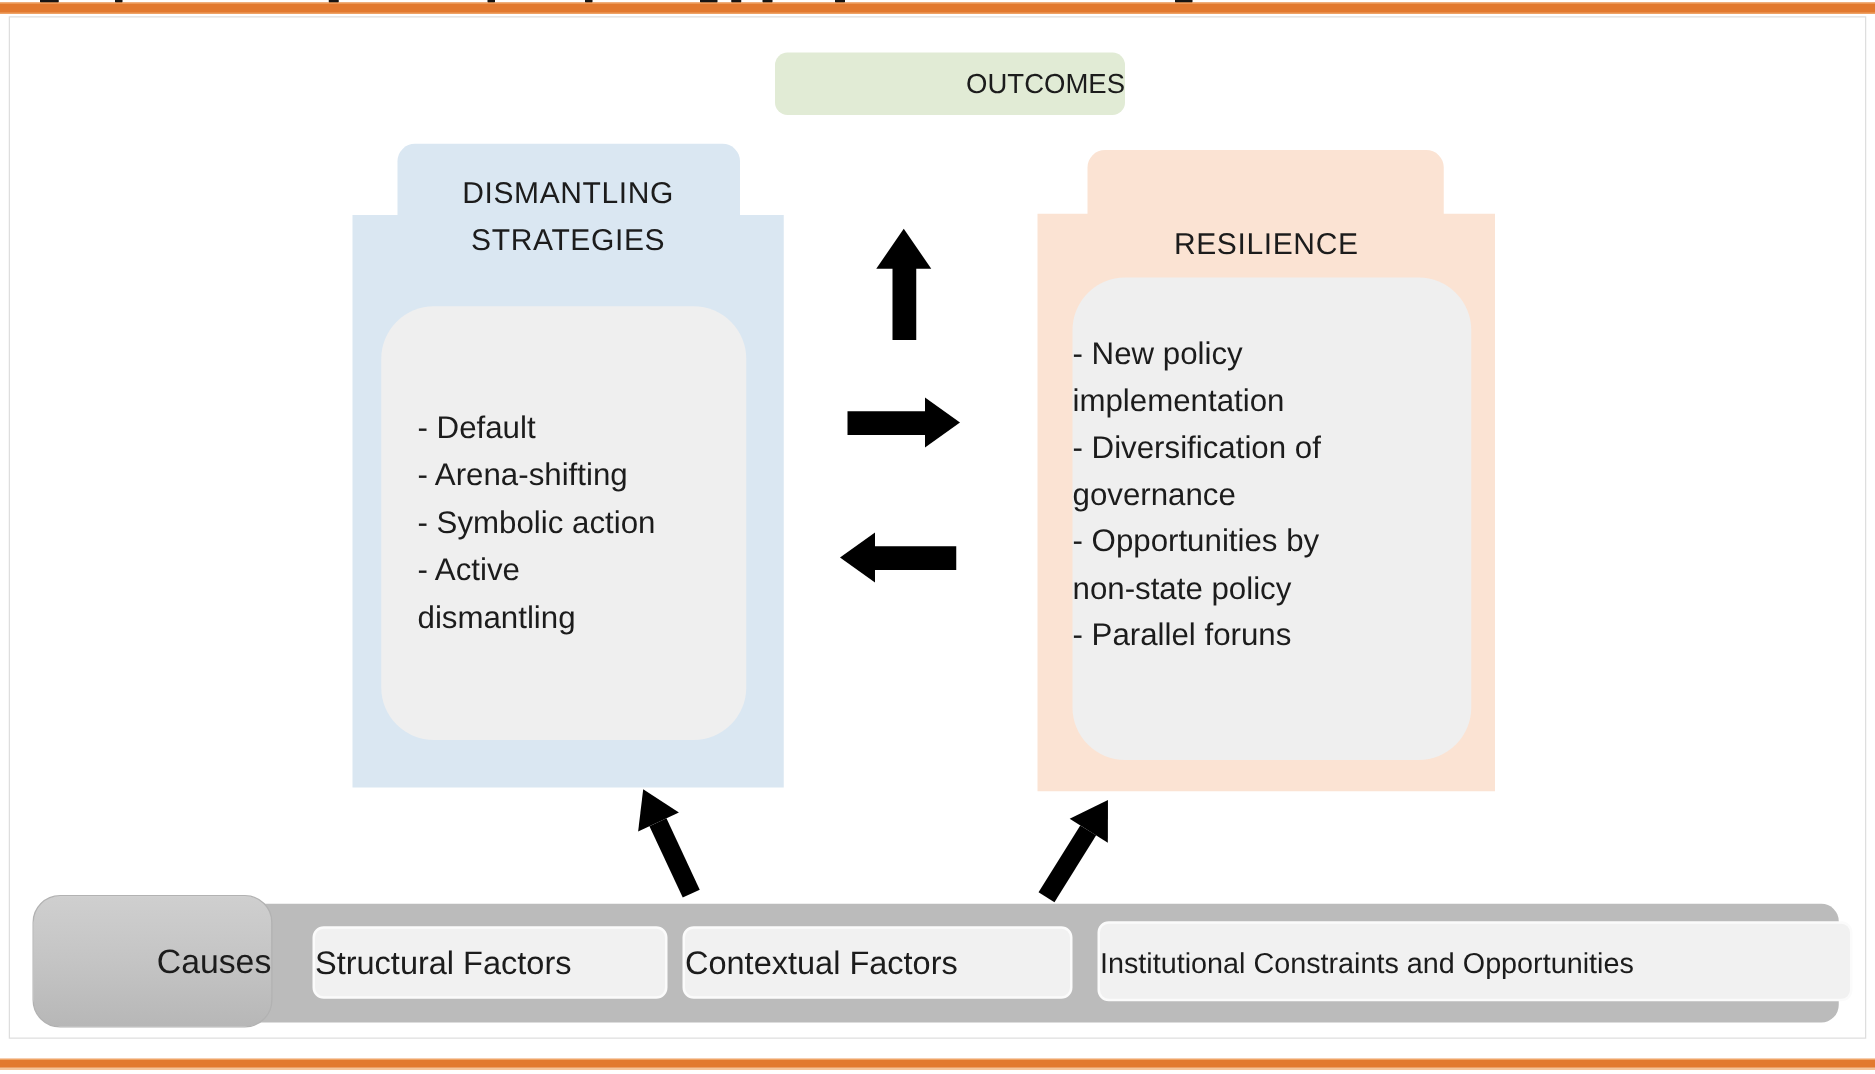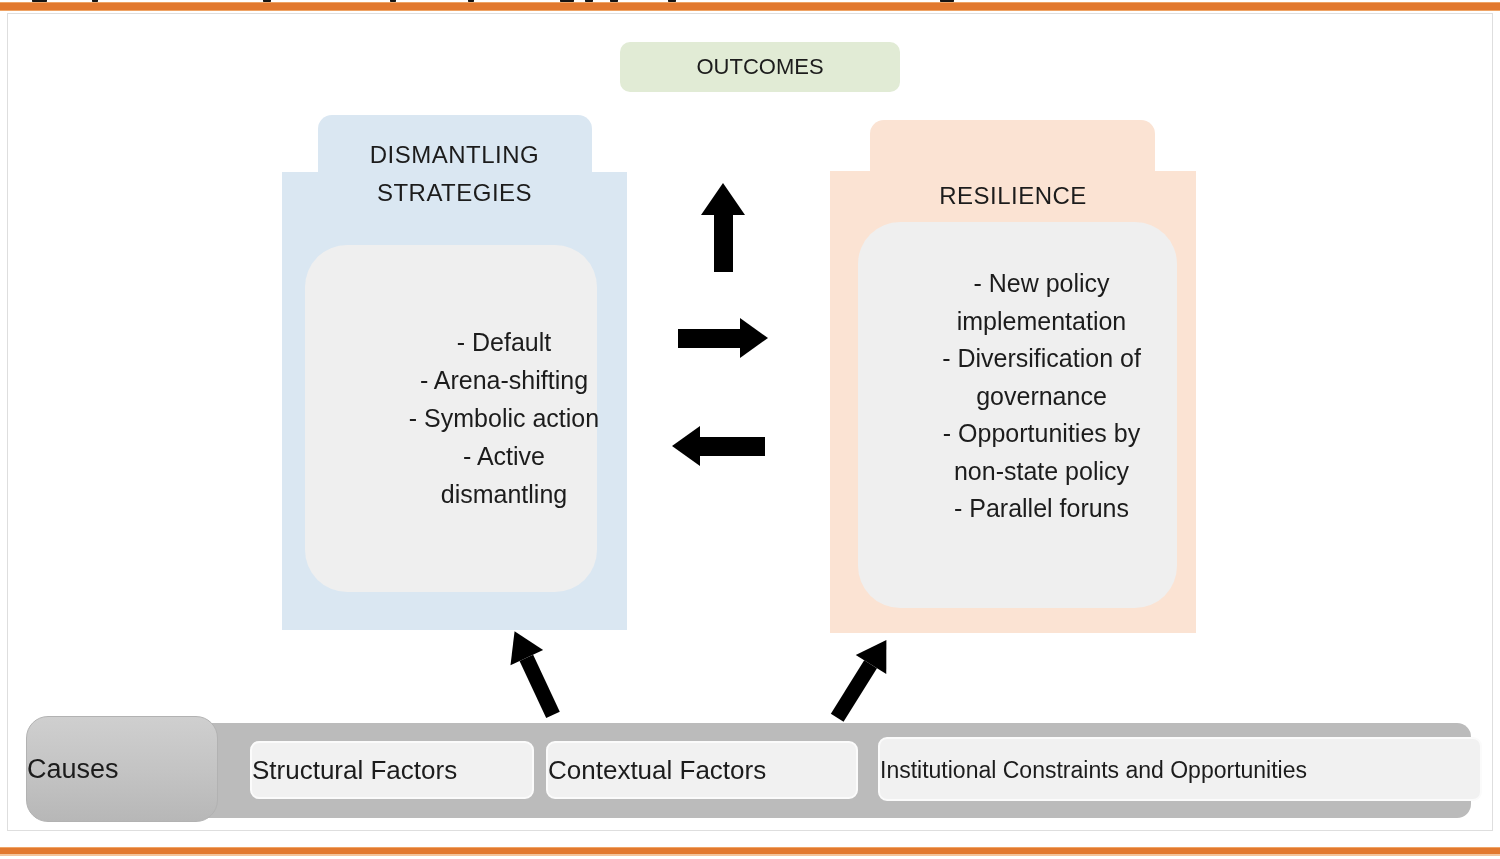--- a/index.html
+++ b/index.html
@@ -31,21 +31,21 @@
     left:7px; top:13px; width:1486px; height:818px;
     background:#ffffff;
     border:1px solid #dedede;
   }
 
   
   #outcomes-box {
     left:620px; top:42px; width:280px; height:50px;
     background:#e1ebd5;
     border-radius:10px;
-    text-align:center; line-height:50px;
+    text-align:right; line-height:50px;
     font-size:22px;
   }
 
   
   .tab {
     border-radius:14px 14px 0 0;
   }
   #dismantling-tab   { left:318px; top:115px; width:274px; height:60px; background:#dae7f2; }
   #dismantling-panel { left:282px; top:172px; width:345px; height:458px; background:#dae7f2; }
   #resilience-tab    { left:870px; top:120px; width:285px; height:54px; background:#fbe3d3; }
@@ -60,23 +60,22 @@
   #resilience-title  { left:830px; top:136px; width:366px;margin-top:41px; }
 
   .inner-panel {
     background:#efefef;
     border-radius:42px;
   }
   #dismantling-inner { left:305px; top:245px; width:292px; height:347px; }
   #resilience-inner  { left:858px; top:222px; width:319px; height:386px; }
 
   .item-lines {
-    text-align:center;
+    text-align:left;
     font-size:25px;
-    padding-left:48px;
   }
   #dismantling-items { left:305px; top:323px; width:292px; line-height:38px;margin-left:29px; }
   #resilience-items  { left:858px; top:265px; width:319px; line-height:37.5px; }
 
   
   .shaft { background:#000; }
   .tri { width:0; height:0; }
   #arrow-up-shaft  { left:714px; top:213px; width:19px; height:59px; }
   #arrow-up-head   { left:701px; top:183px; border-left:22px solid transparent; border-right:22px solid transparent; border-bottom:32px solid #000; }
   #arrow-right-shaft { left:678px; top:329px; width:63px; height:19px; }
@@ -96,21 +95,21 @@
   #causes-bar {
     left:30px; top:723px; width:1441px; height:95px;
     background:#bbbbbb;
     border-radius:14px;
   }
   #causes-tab {
     left:26px; top:716px; width:192px; height:106px;
     background:linear-gradient(180deg,#cfcfcf 0%,#c3c3c3 55%,#b7b7b7 100%);
     border:1px solid #b2b2b2;
     border-radius:22px;
-    text-align:left; line-height:104px;
+    text-align:right; line-height:104px;
     font-size:27px;
   }
   .factor-box {
     background:#f1f1f1;
     border:2px solid #fbfbfb;
     border-radius:9px;
     text-align:left;
     font-size:26px;
   }
   #factor-structural  { left:250px; top:741px; width:284px; height:58px; line-height:54px; }

